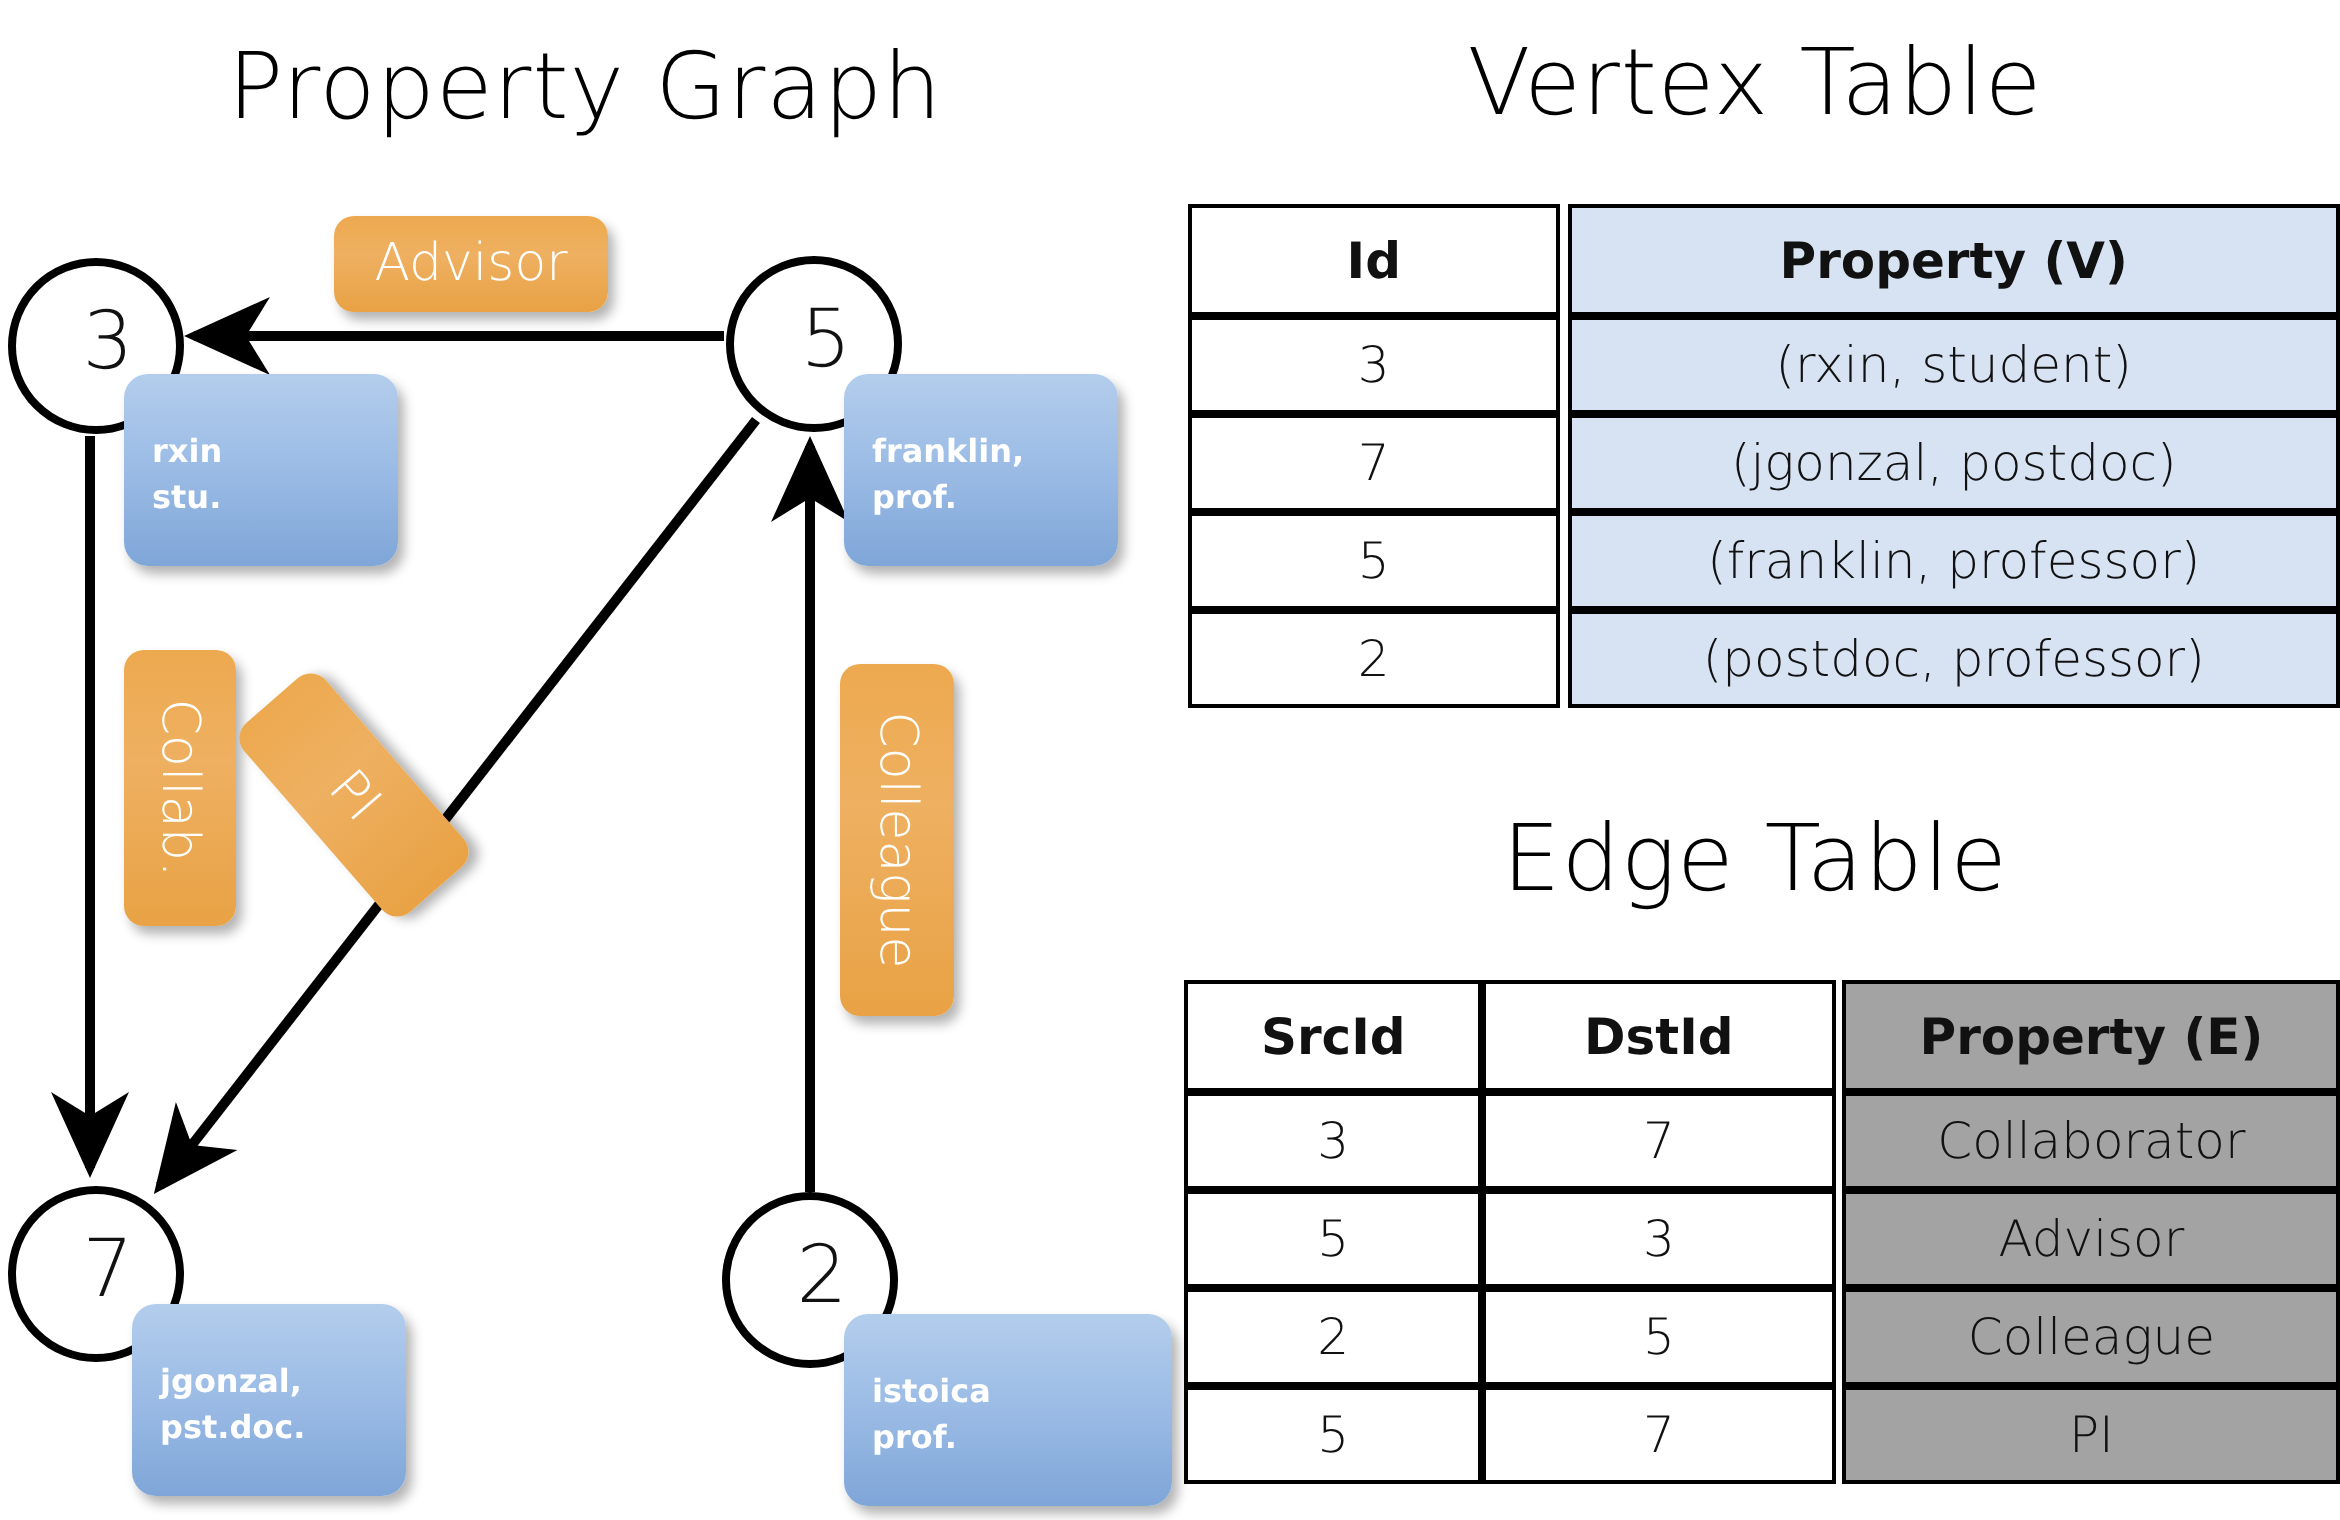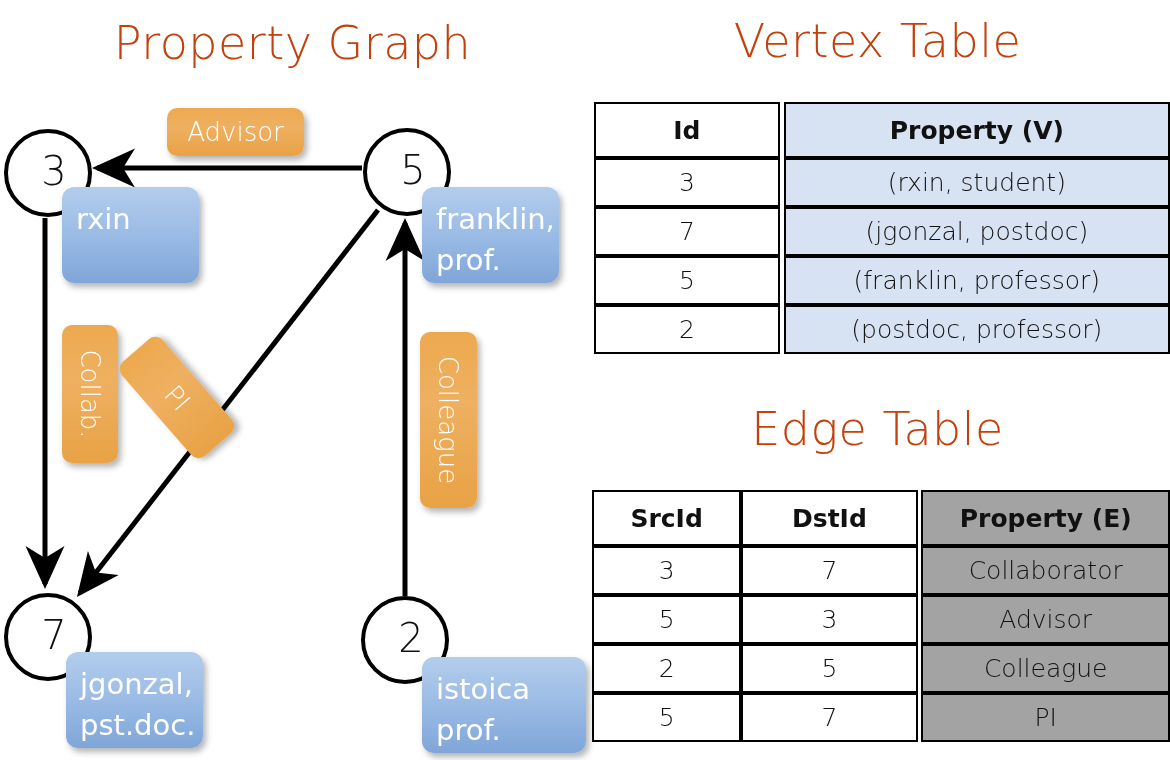--- a/index.html
+++ b/index.html
@@ -16,21 +16,21 @@
     color: #111111;
   }
 
   
   .title {
     position: absolute;
     font-family: "DejaVu Sans", sans-serif;
     font-weight: 300;
     font-size: 46px;
     letter-spacing: 0.5px;
-    color: #c2410c;
+    color: #000000;
     white-space: nowrap;
     text-align: center;
   }
   #title-property-graph { left: 0;   top: 16px;  width: 585px; }
   #title-vertex-table   { left: 585px; top: 14px; width: 585px; }
   #title-edge-table     { left: 585px; top: 402px; width: 585px; }
 
   
   #graph-panel {
     position: absolute;
@@ -70,24 +70,24 @@
   #vertex-2 { left: 361px; top: 506px; }
 
   
   .prop-box {
     position: absolute;
     border-radius: 12px;
     background: linear-gradient(to bottom, #b3cdec 0%, #9dbde6 45%, #7fa6d8 100%);
     box-shadow: 3px 4px 6px rgba(0,0,0,0.30);
     color: #ffffff;
     font-family: "DejaVu Sans", sans-serif;
-    font-weight: 400;
-    font-size: 29px;
+    font-weight: 700;
+    font-size: 16px;
     line-height: 1.42;
-    padding: 12px 0 0 14px;
+    padding: 28px 0 0 14px;
     box-sizing: border-box;
     z-index: 6;
   }
   #prop-rxin     { left: 62px;  top: 97px;  width: 137px; height: 96px; }
   #prop-franklin { left: 422px; top: 97px;  width: 137px; height: 96px; }
   #prop-jgonzal  { left: 66px;  top: 562px; width: 137px; height: 96px; }
   #prop-istoica  { left: 422px; top: 567px; width: 164px; height: 96px; }
 
   
   .edge-label {
@@ -203,20 +203,21 @@
   </div>
   <div class="vertex" id="vertex-7">
     <span>7</span>
   </div>
   <div class="vertex" id="vertex-2">
     <span>2</span>
   </div>
 
   <div class="prop-box" id="prop-rxin">
     <div>rxin</div>
+    <div>stu.</div>
   </div>
   <div class="prop-box" id="prop-franklin">
     <div>franklin,</div>
     <div>prof.</div>
   </div>
   <div class="prop-box" id="prop-jgonzal">
     <div>jgonzal,</div>
     <div>pst.doc.</div>
   </div>
   <div class="prop-box" id="prop-istoica">

